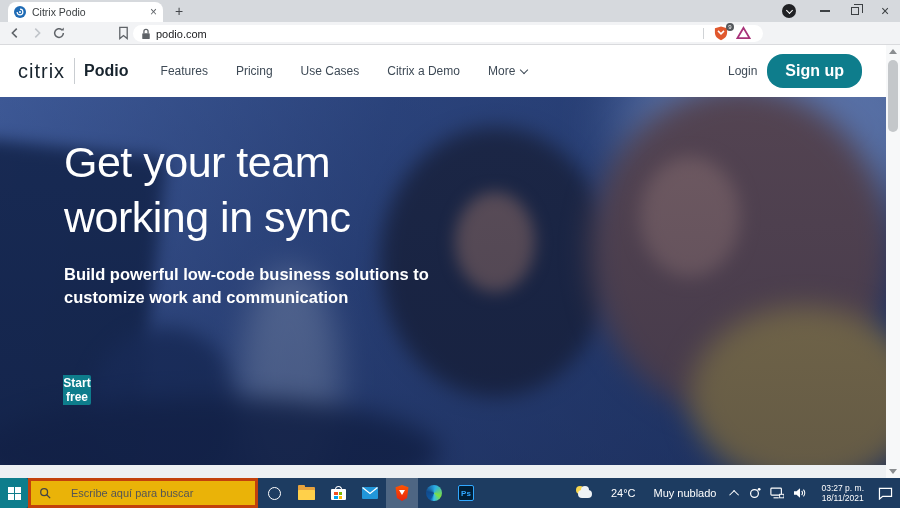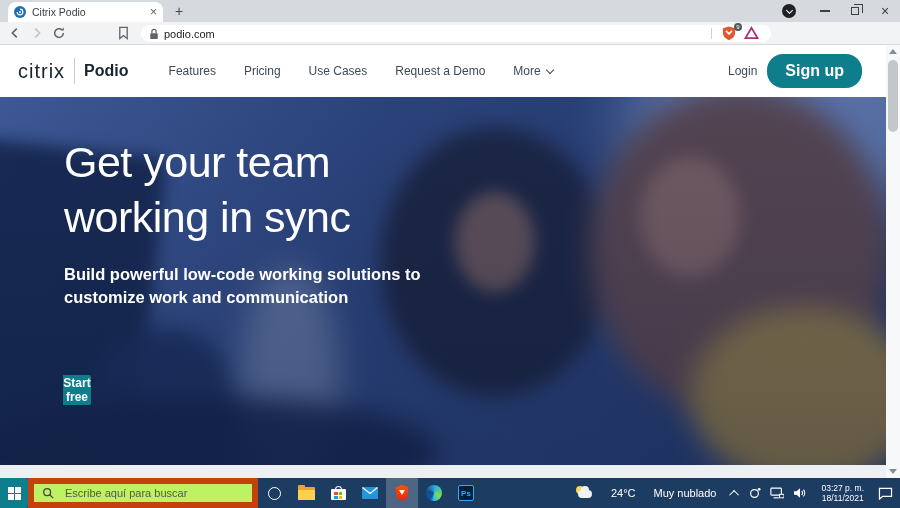--- a/index.html
+++ b/index.html
@@ -22,42 +22,42 @@
   .wbtn { width:30px; height:22px; display:flex; align-items:center; justify-content:center; color:#3c4043; }
   .wbtn .bar { width:10px; height:1.5px; background:#3c4043; }
   .wbtn .restore { width:8px; height:8px; border:1.2px solid #3c4043; position:relative; background:#d6d9dd; }
   .wbtn .restore::before { content:""; position:absolute; left:2px; top:-4px; width:8px; height:8px;
                            border:1.2px solid #3c4043; border-left:none; border-bottom:none; }
   .wbtn.close-w { font-size:14px; }
 
   .toolbar { position:absolute; left:0; top:22px; width:900px; height:23px; background:#f2f3f5;
              display:flex; align-items:center; border-bottom:1px solid #d9dadd; }
   .tbtn { width:22px; height:20px; display:flex; align-items:center; justify-content:center; }
-  .urlbar { position:absolute; left:141px; top:3px; width:630px; height:17px; background:#fff;
+  .urlbar { position:absolute; left:133px; top:3px; width:630px; height:17px; background:#fff;
             border-radius:9px; display:flex; align-items:center; padding:0 8px; }
   .url-text { font-size:11px; color:#202124; margin-left:5px; flex:1; }
   .ext-sep { width:1px; height:11px; background:#d0d3d6; margin:0 7px; }
   .ext { position:relative; width:16px; height:15px; margin:0 3px; }
   .badge { position:absolute; right:-4px; top:-3px; min-width:8px; height:8px; background:#54585c;
            color:#fff; font-size:6px; line-height:8px; text-align:center; border-radius:4px; padding:0 1px; }
   .toolbar-right { position:absolute; right:6px; top:22px; height:23px; display:flex; align-items:center; gap:8px; }
   .sidebar-ic { width:14px; height:11px; border:1.3px solid #5f6368; border-radius:2px; position:relative; }
   .sidebar-ic::before { content:""; position:absolute; right:3px; top:0; width:1.3px; height:100%; background:#5f6368; }
   .menu-ic { display:flex; flex-direction:column; gap:2.5px; }
   .menu-ic span { width:12px; height:1.5px; background:#5f6368; }
 
   
   .viewport { position:absolute; left:0; top:45px; width:782px; height:433px; background:#404040; }
   .site-header { position:absolute; left:0; top:0; width:886px; height:52px; background:#fff;
                  display:flex; align-items:center; }
   .brand { display:flex; align-items:center; margin-left:18px; gap:9px; }
   .citrix-logo { font-size:20px; color:#17232d; letter-spacing:1px; font-weight:400; }
   .brand-div { width:1px; height:26px; background:#c9cdd1; }
   .podio-logo { font-size:16px; font-weight:bold; color:#17232d; }
-  .nav { display:flex; align-items:center; margin-left:40px; gap:28px; }
+  .nav { display:flex; align-items:center; margin-left:32px; gap:28px; }
   .nav-link { font-size:12px; color:#3e4a56; display:flex; align-items:center; gap:6px; cursor:pointer; }
   .chev-down { width:6px; height:6px; border-right:1.4px solid #3e4a56; border-bottom:1.4px solid #3e4a56;
                transform:rotate(45deg); margin-top:-3px; }
   .header-right { position:absolute; right:24px; top:0; height:52px; display:flex; align-items:center; gap:10px; }
   .login-link { font-size:12px; color:#3e4a56; }
   .signup-btn { background:#0e7d8c; color:#fff; font-size:16px; font-weight:bold; border:none;
                 border-radius:16px; padding:8px 18px; }
 
   
   .hero { position:absolute; left:0; top:52px; width:886px; height:368px; overflow:hidden;
@@ -95,22 +95,22 @@
   .tri-down { width:0; height:0; border-left:4px solid transparent; border-right:4px solid transparent;
               border-top:5px solid #8a8d90; }
   .sb-thumb { position:absolute; left:2px; top:15px; width:10px; height:72px; background:#c4c7ca; border-radius:5px; }
 
   
   .taskbar { position:absolute; left:0; top:478px; width:900px; height:30px; background:#1d3c61;
              display:flex; align-items:center; }
   .start-btn { width:28px; height:30px; display:flex; align-items:center; justify-content:center; }
   .win-logo { width:13px; height:13px; display:grid; grid-template-columns:6px 6px; grid-template-rows:6px 6px; gap:1px; }
   .win-logo span { background:#fff; }
-  .tb-search { width:230px; height:30px; background:#bef264; display:flex; align-items:center; padding:0 8px; gap:11px;
-               border:6px solid #c2410c; }
+  .tb-search { width:230px; height:30px; background:#eab308; display:flex; align-items:center; padding:0 8px; gap:20px;
+               border:3px solid #c2410c; }
   .tb-search input { border:none; outline:none; font-size:11px; color:#444; width:170px; background:transparent; }
   .tb-search input::placeholder { color:#555; }
   .cortana { width:32px; height:30px; display:flex; align-items:center; justify-content:center; }
   .cortana-ring { width:13px; height:13px; border:1.6px solid #fff; border-radius:50%; }
   .tb-app { width:32px; height:30px; display:flex; align-items:center; justify-content:center; }
   .tb-app.active { background:rgba(255,255,255,.22); }
   .folder-ic { position:relative; width:17px; height:13px; }
   .folder-ic .back { position:absolute; inset:0; background:#e8a33d; border-radius:1px; }
   .folder-ic .tabp { position:absolute; left:0; top:-2px; width:7px; height:4px; background:#e8a33d; border-radius:1px 1px 0 0; }
   .folder-ic .front { position:absolute; left:0; top:3px; width:17px; height:10px; background:#ffd04a; border-radius:1px; }
@@ -238,21 +238,21 @@
         <a class="nav-link">
             <span>Features</span>
           </a>
         <a class="nav-link">
             <span>Pricing</span>
           </a>
         <a class="nav-link">
             <span>Use Cases</span>
           </a>
         <a class="nav-link">
-            <span>Request a Demo</span>
+            <span>Citrix a Demo</span>
           </a>
         <a class="nav-link">
             <span>More</span>
             <i class="chev-down"></i>
           </a>
       </nav>
       <div class="header-right">
         <a class="login-link">Login</a>
         <button class="signup-btn">Sign up</button>
       </div>
@@ -266,21 +266,21 @@
       <div class="blob b-hair1"></div>
       <div class="blob b-face1"></div>
       <div class="blob b-hair2"></div>
       <div class="blob b-face2"></div>
       <div class="blob b-sweater"></div>
       <div class="blob b-desk"></div>
       <div class="hero-overlay"></div>
 
       <div class="hero-content">
         <h1 class="hero-title"><span>Get your team</span><br><span>working in sync</span></h1>
-        <p class="hero-sub">Build powerful low-code working solutions to customize work and communication</p>
+        <p class="hero-sub">Build powerful low-code business solutions to customize work and communication</p>
         <div class="hero-form">
           <button class="start-btn">Start free</button>
         </div>
       </div>
     </div>
 
     <div class="page-strip"></div>
   </div>
 
   <div class="scrollbar">

